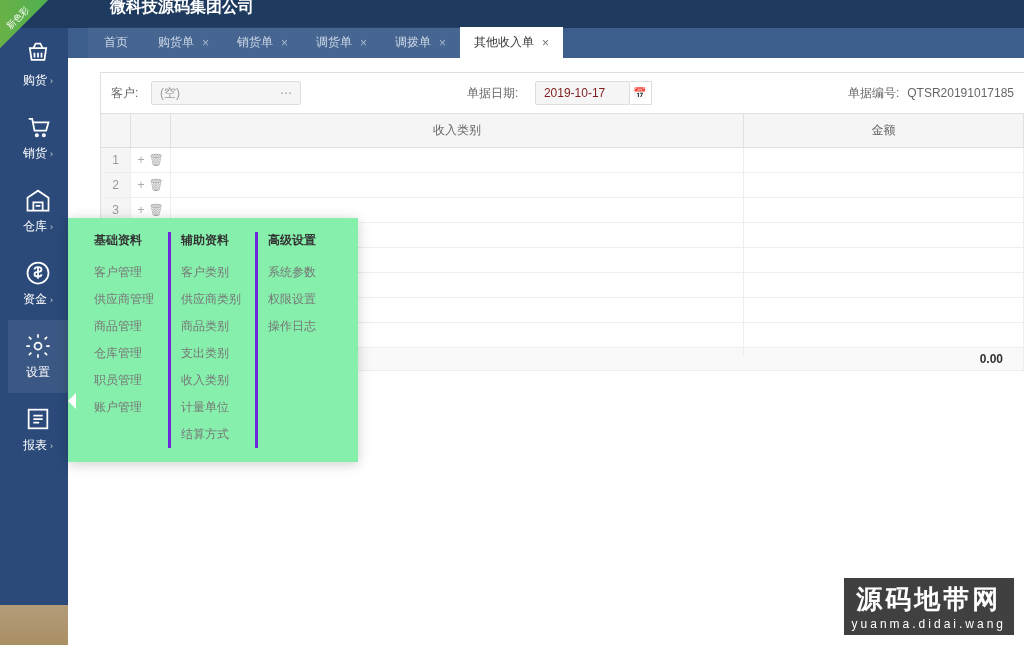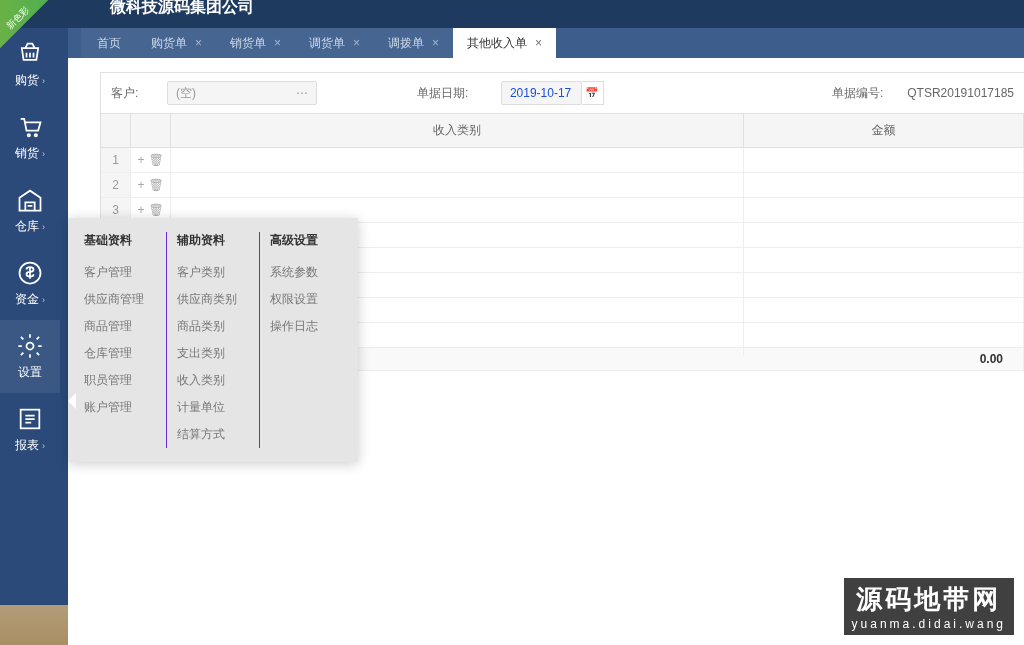--- a/index.html
+++ b/index.html
@@ -1,37 +1,37 @@
 <!DOCTYPE html>
 <html><head>
 <meta charset="utf-8">
 <style>
 *{margin:0;padding:0;box-sizing:border-box;font-family:"Microsoft YaHei",Arial,sans-serif}
 body{background:#2b4a7a;width:1024px;height:645px;overflow:hidden;position:relative}
 .corner-ribbon{position:absolute;top:-10px;left:-30px;width:80px;height:40px;background:linear-gradient(135deg,#7cb342,#4caf50);transform:rotate(-45deg);z-index:100;color:#fff;font-size:9px;display:flex;align-items:flex-end;justify-content:center;padding-bottom:2px}
 .header{height:28px;background:#1e3a5f;display:flex;align-items:center;padding-left:110px}
 .logo{color:#fff;font-size:16px;font-weight:bold;position:absolute;top:-3px;left:110px}
-.sidebar{position:absolute;left:0;top:28px;bottom:0;width:60px;background:transparent;z-index:10}
+.sidebar{position:absolute;left:8px;top:28px;bottom:0;width:60px;background:transparent;z-index:10}
 .sidebar-item{color:#fff;text-align:center;padding:12px 0;cursor:pointer;font-size:12px}
 .sidebar-item svg{width:28px;height:28px;fill:#fff;display:block;margin:0 auto 4px}
 .sidebar-item.active{background:rgba(255,255,255,0.08)}
 .sidebar-label{display:inline}
 .sidebar-chev{font-size:9px;margin-left:3px;opacity:0.7}
-.tabbar{position:absolute;left:68px;right:0;top:28px;height:30px;background:#3d5e8c;display:flex;align-items:center;padding-left:13px}
+.tabbar{position:absolute;left:68px;right:0;top:28px;height:30px;background:#3d5e8c;display:flex;align-items:flex-end;padding-left:20px}
 .tab{padding:7px 14px;color:#cdd8e8;font-size:12px;cursor:pointer;display:flex;align-items:center;gap:8px;background:rgba(255,255,255,0.05)}
 .tab.home{padding:7px 16px}
 .tab.active{background:#fff;color:#333}
 .tab-close{font-size:12px;opacity:0.7;cursor:pointer}
 .content{position:absolute;left:68px;right:0;top:58px;bottom:0;background:#fff}
 .content-inner{margin:14px 0 0 32px;border:1px solid #e0e0e0;border-bottom:none;border-right:none;background:#fff}
-.form-row{display:flex;align-items:center;padding:8px 10px;font-size:12px;color:#666;gap:24px}
+.form-row{display:flex;align-items:center;padding:8px 10px;font-size:12px;color:#666;gap:8px}
 .form-label{min-width:32px}
 .input-box{border:1px solid #ddd;background:#f5f5f5;height:24px;display:flex;align-items:center;padding:0 8px;font-size:12px;color:#999;border-radius:2px}
 .customer-input{width:150px;justify-content:space-between}
-.date-input{width:81px;color:#1d4ed8}
+.date-input{width:95px;color:#7f1d1d}
 .date-wrap{display:flex;align-items:center}
 .cal-icon{width:22px;height:24px;border:1px solid #ddd;border-left:none;display:flex;align-items:center;justify-content:center;color:#aaa;font-size:11px}
 .spacer{flex:1}
 .order-no{color:#666}
 .table-wrap{border-top:1px solid #e0e0e0}
 .thead{display:flex;background:#f5f5f5;border-bottom:1px solid #e0e0e0}
 .th{padding:8px 4px;font-size:12px;color:#666;text-align:center;border-right:1px solid #e0e0e0}
 .th-num{width:30px}
 .th-act{width:40px}
 .th-type{flex:1}
@@ -40,23 +40,23 @@
 .td{padding:4px;font-size:12px;color:#999;text-align:center;border-right:1px solid #eee;height:100%;display:flex;align-items:center;justify-content:center}
 .td-num{width:30px;background:#f5f5f5}
 .td-act{width:40px;gap:4px;color:#aaa}
 .td-type{flex:1}
 .td-amt{width:280px}
 .trow.empty .td-num,.trow.empty .td-act{background:transparent}
 .total-row{display:flex;border-bottom:1px solid #eee;background:#f9f9f9}
 .total-row .td-amt{justify-content:flex-end;padding-right:20px;font-weight:bold;color:#333}
 .btn-area{padding:12px;display:flex;gap:10px}
 .btn{padding:5px 22px;border:1px solid #ccc;background:#f5f5f5;font-size:12px;color:#555;border-radius:2px;cursor:pointer}
-.popup{position:absolute;left:68px;top:218px;width:290px;background:#e5e5e5;box-shadow:0 2px 12px rgba(0,0,0,0.2);z-index:50;display:flex;padding:14px 6px}
+.popup{position:absolute;left:68px;top:218px;width:290px;background:#86efac;box-shadow:0 2px 12px rgba(0,0,0,0.2);z-index:50;display:flex;padding:14px 16px}
 .popup::before{content:"";position:absolute;left:-8px;top:175px;border:8px solid transparent;border-right-color:#fff}
-.popup-col{flex:1;padding:0 10px;border-left:1px solid #6d28d9}
+.popup-col{flex:1;padding:0 10px;border-left:3px solid #6d28d9}
 .popup-col:first-child{border-left:none}
 .popup-title{font-size:12px;font-weight:bold;color:#333;margin-bottom:10px}
 .popup-item{font-size:12px;color:#777;padding:5px 0;cursor:pointer}
 .watermark{position:absolute;right:10px;bottom:10px;background:rgba(0,0,0,0.75);color:#fff;padding:4px 8px;text-align:center}
 .watermark .big{font-size:26px;font-weight:bold;letter-spacing:3px;font-family:Liberation Sans, sans-serif}
 .watermark .small{font-size:12px;letter-spacing:3px}
 .bottom-img{position:absolute;left:0;bottom:0;width:68px;height:40px;background:linear-gradient(0deg,#c9a05f,#d4b078);opacity:0.8}
 </style>
 </head>
 <body>

